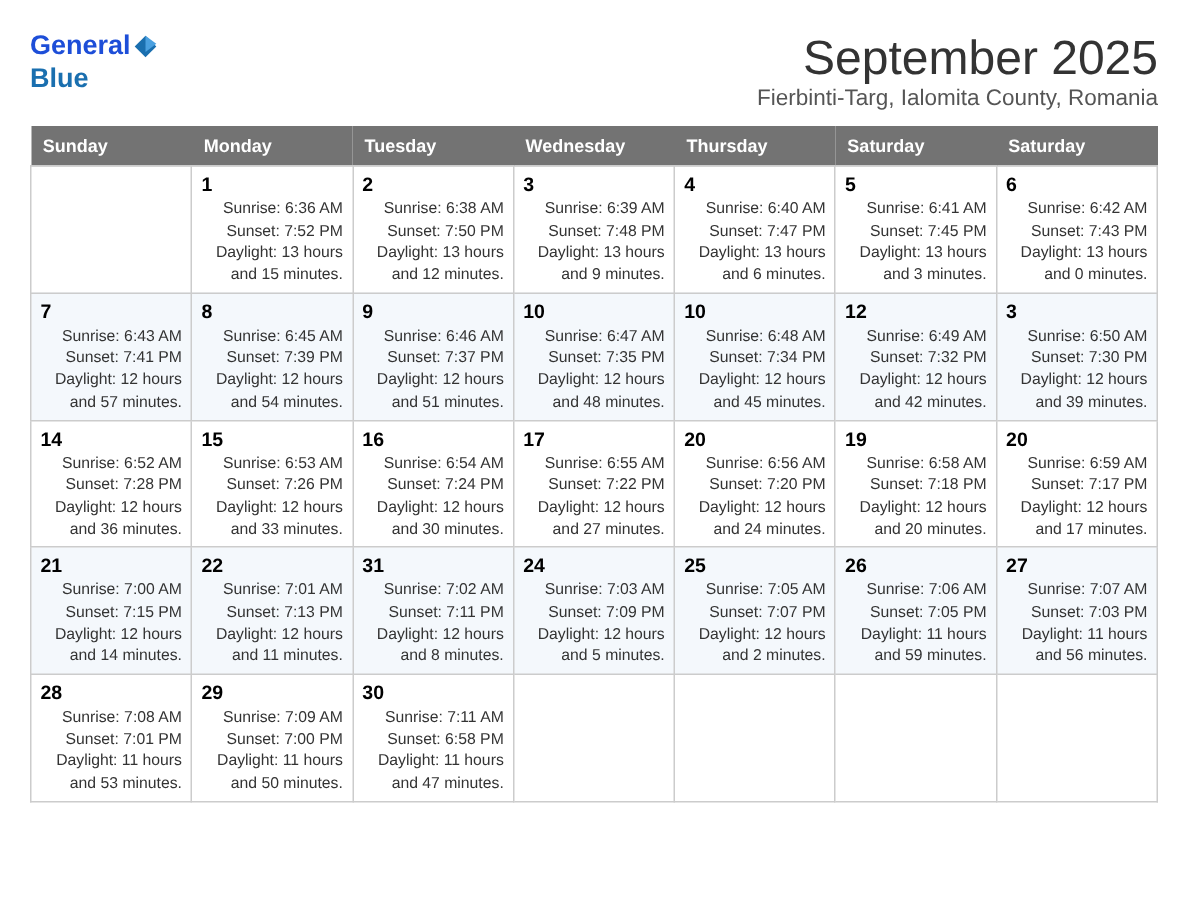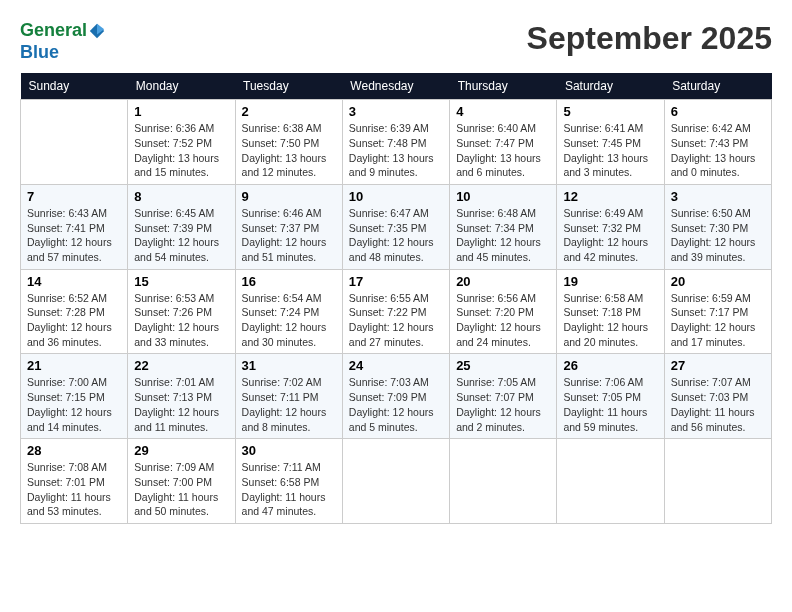--- a/index.html
+++ b/index.html
@@ -18,69 +18,70 @@
     }
     .logo {
       display: flex;
       align-items: center;
     }
     .logo-text {
       font-size: 18px;
       font-weight: bold;
       line-height: 1.2;
     }
-    .logo-general { color: #15803d; }
+    .logo-general { color: #1d4ed8; }
     .logo-blue { color: #1a6faf; }
     .logo-icon {
       width: 18px;
       height: 18px;
       margin-left: 2px;
     }
     .title-section {
       text-align: right;
     }
     .month-title {
       font-size: 32px;
       color: #333;
-      font-weight: bold;
+      font-weight: normal;
     }
     .subtitle {
       font-size: 15px;
       color: #555;
     }
     table {
       width: 100%;
       border-collapse: collapse;
       font-size: 11px;
     }
     thead tr th {
-      background-color: #0f172a;
+      background-color: #737373;
       color: white;
       text-align: left;
       padding: 6px 8px;
       font-size: 12px;
-      font-weight: normal;
+      font-weight: bold;
     }
     tbody tr td {
       border: 1px solid #ccc;
       vertical-align: top;
       padding: 4px 6px;
       height: 80px;
       width: 107px;
     }
     .day-number {
       font-weight: bold;
       font-size: 13px;
       margin-bottom: 2px;
       display: block;
     }
     .day-info {
       font-size: 10.5px;
       color: #333;
       line-height: 1.4;
+      text-align: right;
     }
     .empty-cell {
       background: #f9f9f9;
     }
     tbody tr:nth-child(odd) td {
       background-color: #ffffff;
     }
     tbody tr:nth-child(even) td {
       background-color: #f4f8fc;
     }
@@ -97,20 +98,21 @@
             <polygon points="10,2 18,8 10,14" fill="#4aa0e0"></polygon>
           </svg>
       </div>
       <div class="logo-text">
         <span class="logo-blue">Blue</span>
       </div>
     </div>
   </div>
   <div class="title-section">
     <div class="month-title">September 2025</div>
+    <div class="subtitle">Fierbinti-Targ, Ialomita County, Romania</div>
   </div>
 </div>
 
 <table>
   <thead>
     <tr>
     <th>Sunday</th>
         <th>Monday</th>
         <th>Tuesday</th>
         <th>Wednesday</th>

